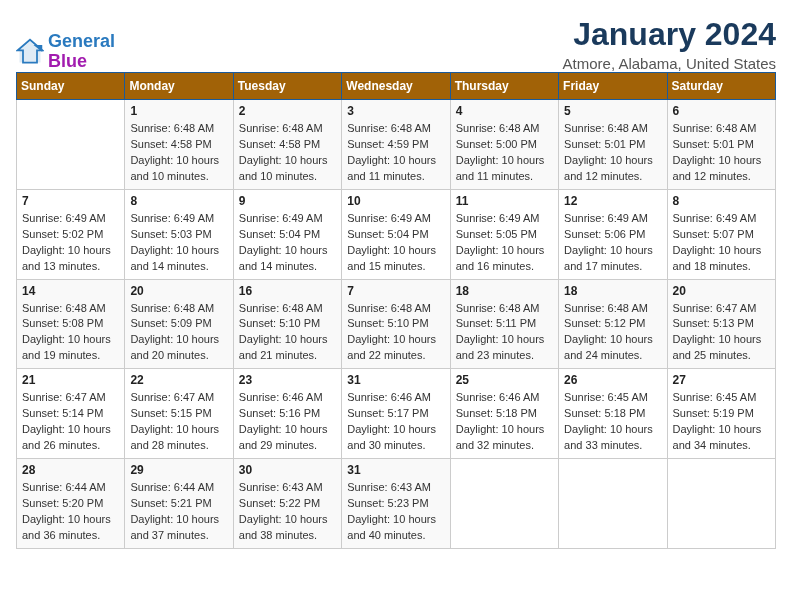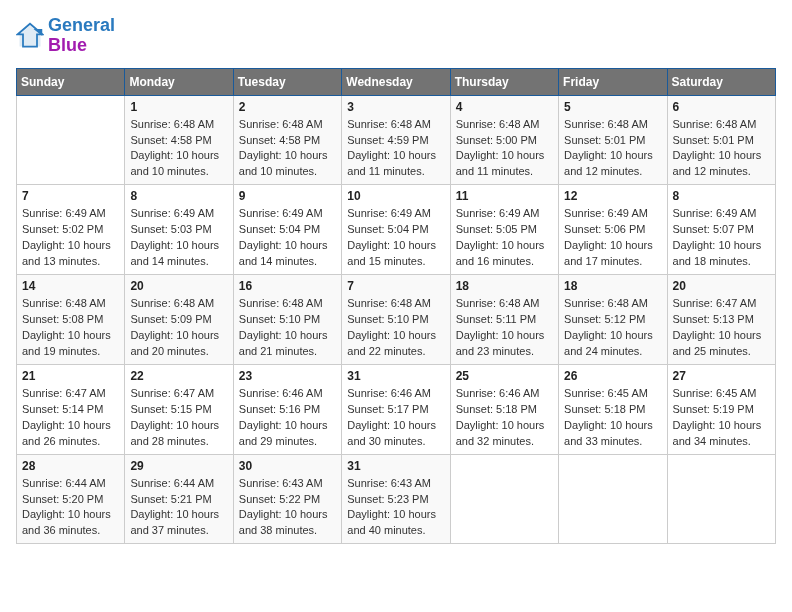--- a/index.html
+++ b/index.html
@@ -7,21 +7,20 @@
       font-family: Arial, sans-serif;
       background: #fff;
       width: 792px;
       min-height: 612px;
       padding: 16px;
     }
     .header {
       display: flex;
       justify-content: space-between;
       align-items: flex-end;
-      margin-bottom: 12px;
     }
     .logo {
       display: flex;
       align-items: center;
       gap: 4px;
     }
     .logo-text {
       font-size: 18px;
       font-weight: bold;
       color: #1a3a5c;
@@ -46,21 +45,21 @@
       font-size: 15px;
       color: #555;
       margin-top: 2px;
     }
     table {
       width: 100%;
       border-collapse: collapse;
       font-size: 11px;
     }
     thead tr th {
-      background-color: #737373;
+      background-color: #a16207;
       color: #fff;
       padding: 6px 4px;
       text-align: left;
       font-size: 12px;
       font-weight: bold;
       border: 1px solid #1a5a9a;
     }
     tbody tr td {
       border: 1px solid #ccc;
       vertical-align: top;
@@ -97,20 +96,24 @@
       <polygon points="16,4 28,14 28,28 4,28 4,14" fill="#2a7abf" opacity="0.15"></polygon>
       <polygon points="16,2 30,14 24,14 24,28 8,28 8,14 2,14" fill="none" stroke="#2a7abf" stroke-width="2"></polygon>
       <polygon points="20,8 30,16 30,8" fill="#2a7abf"></polygon>
     </svg>
     <div>
       <div class="logo-text">
         <span>General</span><br><span style="color:#a21caf">Blue</span>
       </div>
     </div>
   </div>
+  <div class="title-block">
+    <div class="calendar-title">January 2024</div>
+    <div class="calendar-subtitle">Atmore, Alabama, United States</div>
+  </div>
 </div>
 
 <table>
   <thead>
     <tr>
     <th>Sunday</th>
         <th>Monday</th>
         <th>Tuesday</th>
         <th>Wednesday</th>
         <th>Thursday</th>

